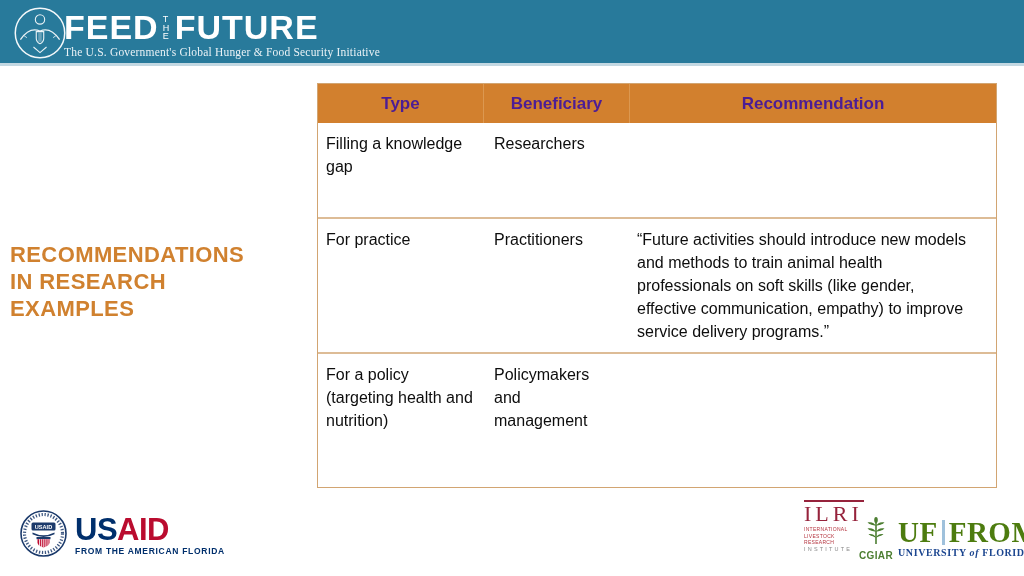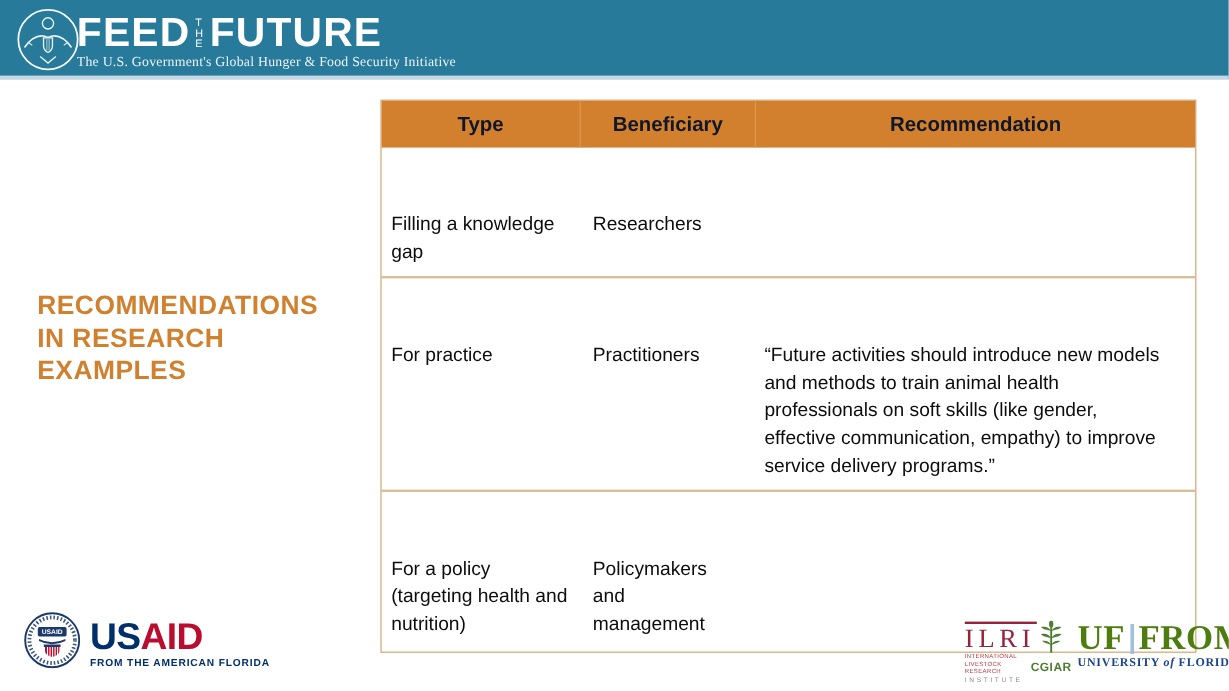--- a/index.html
+++ b/index.html
@@ -22,58 +22,58 @@
     width:9px; font-size:9px; font-weight:normal; line-height:8.5px;
     word-break:break-all; margin:6px 3px 0 4px; letter-spacing:0;
   }
   .brand-tagline {
     font-family:"Liberation Serif", serif; font-size:11.5px;
     color:#EAF2F6; margin-top:1px; letter-spacing:0.2px;
   }
 
   
   .slide-title {
-    position:absolute; left:31px; top:241px; width:290px;
+    position:absolute; left:10px; top:241px; width:290px;
     font-size:22px; font-weight:bold; line-height:27px;
     letter-spacing:0.4px; color:#D0812F; white-space:pre-line;
   }
 
   
   .rec-table {
     position:absolute; left:317px; top:83px; width:680px;
     border:1.5px solid #D2A572; background:#fff;
   }
   .thead {
     display:grid; grid-template-columns:165px 146px 1fr;
     background:#D2802E; height:39px;
   }
   .th {
     display:flex; align-items:center; justify-content:center;
-    color:#0f172a; font-weight:bold; font-size:17px;
+    color:#4c1d95; font-weight:bold; font-size:17px;
   }
   .th + .th { border-left:1px solid #DC9850; }
   .trow {
     display:grid; grid-template-columns:165px 146px 1fr;
     font-size:16px; line-height:23px; color:#0d0d0d;
   }
   .trow + .trow { border-top:2px solid #DDBC96; }
   .trow.r1 { min-height:94px; }
   .trow.r2, .trow.r3 { min-height:135px; }
-  .td { padding:9px 8px 8px 8px;margin-top:44px; }
+  .td { padding:9px 8px 8px 8px; }
   .td.beneficiary { padding-left:11px; padding-right:30px; }
   .td.recommendation { padding-left:8px; padding-right:22px; }
 
   
   .usaid { position:absolute; left:20px; top:510px; display:flex; align-items:center; }
   .usaid-text { margin-left:8px; }
   .usaid-word { font-size:31px; font-weight:bold; letter-spacing:-0.5px; line-height:30px; }
   .usaid-us { color:#002F6C; } .usaid-aid { color:#BA0C2F; }
   .usaid-tagline { font-size:8.5px; font-weight:bold; color:#002F6C; letter-spacing:0.7px; margin-top:1px; }
 
-  .ilri { position:absolute; left:804px; top:518px; width:60px; }
+  .ilri { position:absolute; left:804px; top:500px; width:60px; }
   .ilri-name {
     font-family:"Liberation Serif", serif; color:#96233C; font-size:22px;
     letter-spacing:4px; line-height:1.0; border-top:2px solid #96233C;
     padding-top:1px; display:block;
   }
   .ilri-sub1, .ilri-sub2 { font-size:5px; color:#B5343F; letter-spacing:0.3px; line-height:6px; margin-top:1px; }
   .ilri-sub3 { font-size:5.5px; color:#8a8a8a; letter-spacing:2.2px; line-height:7px; margin-top:1px; }
 
   .cgiar { position:absolute; left:857px; top:517px; width:38px; text-align:center; }
   .cgiar-label { font-size:10px; font-weight:bold; color:#4C7E31; letter-spacing:0.4px; display:block; margin-top:0px; }

